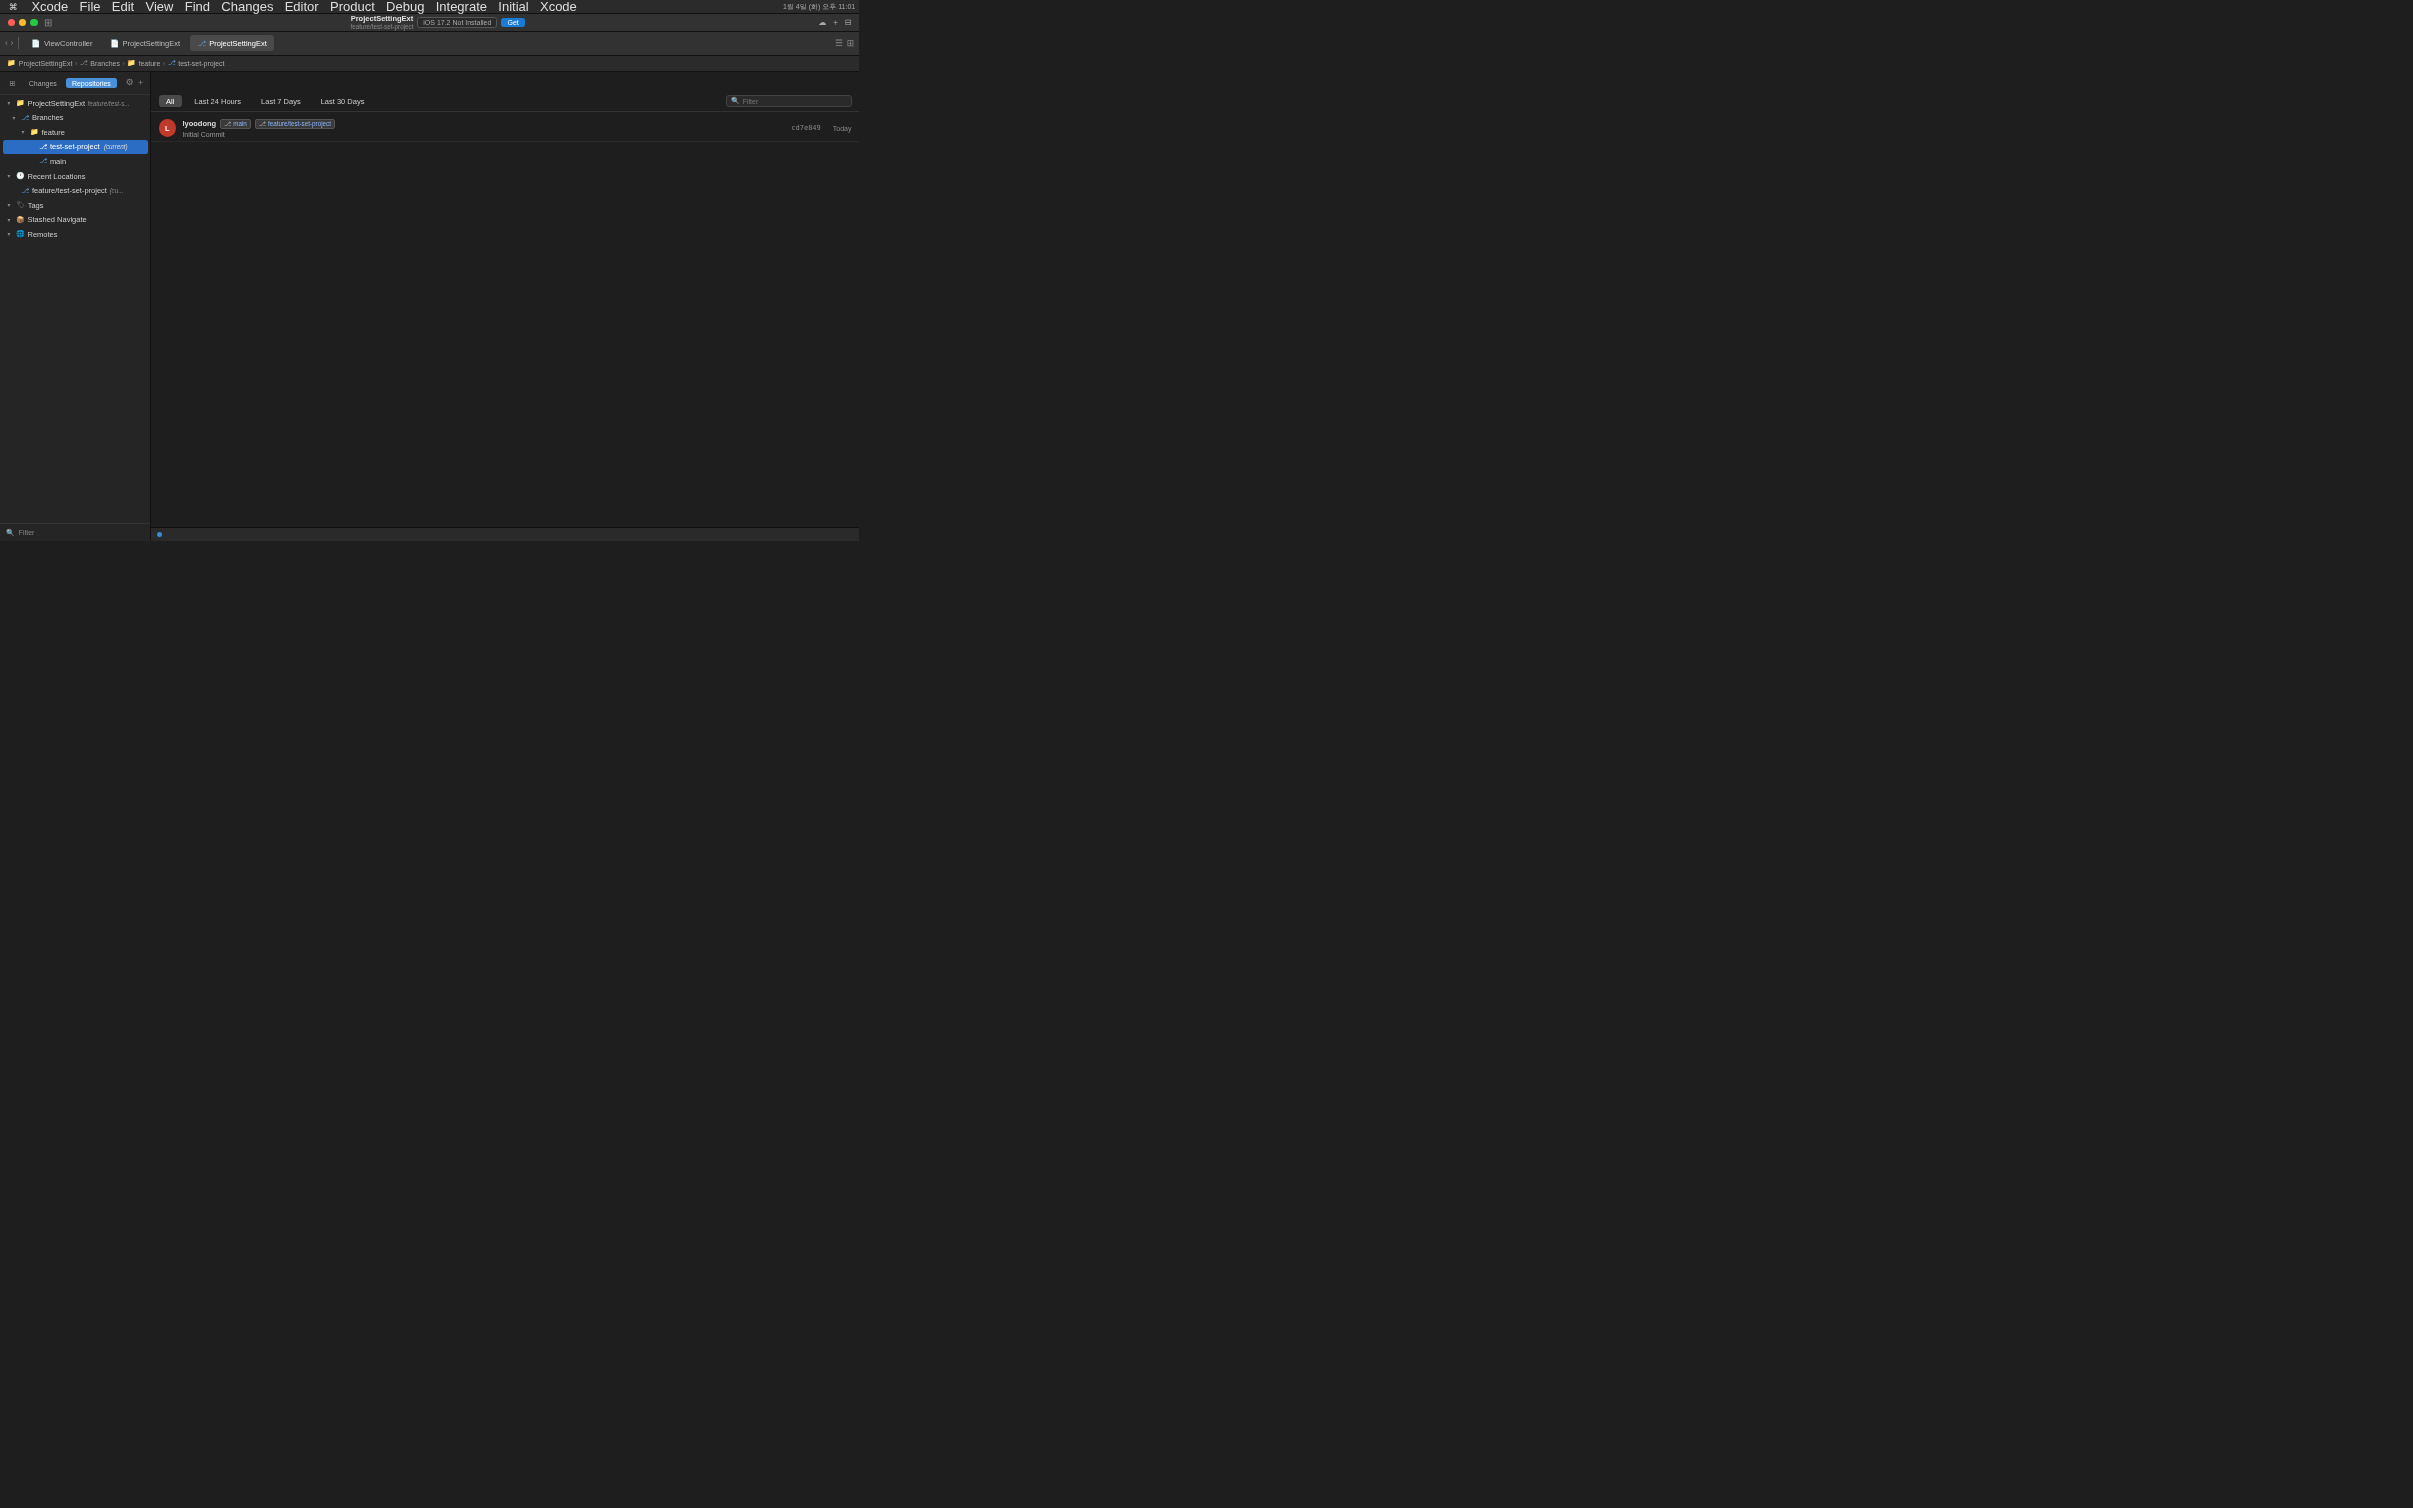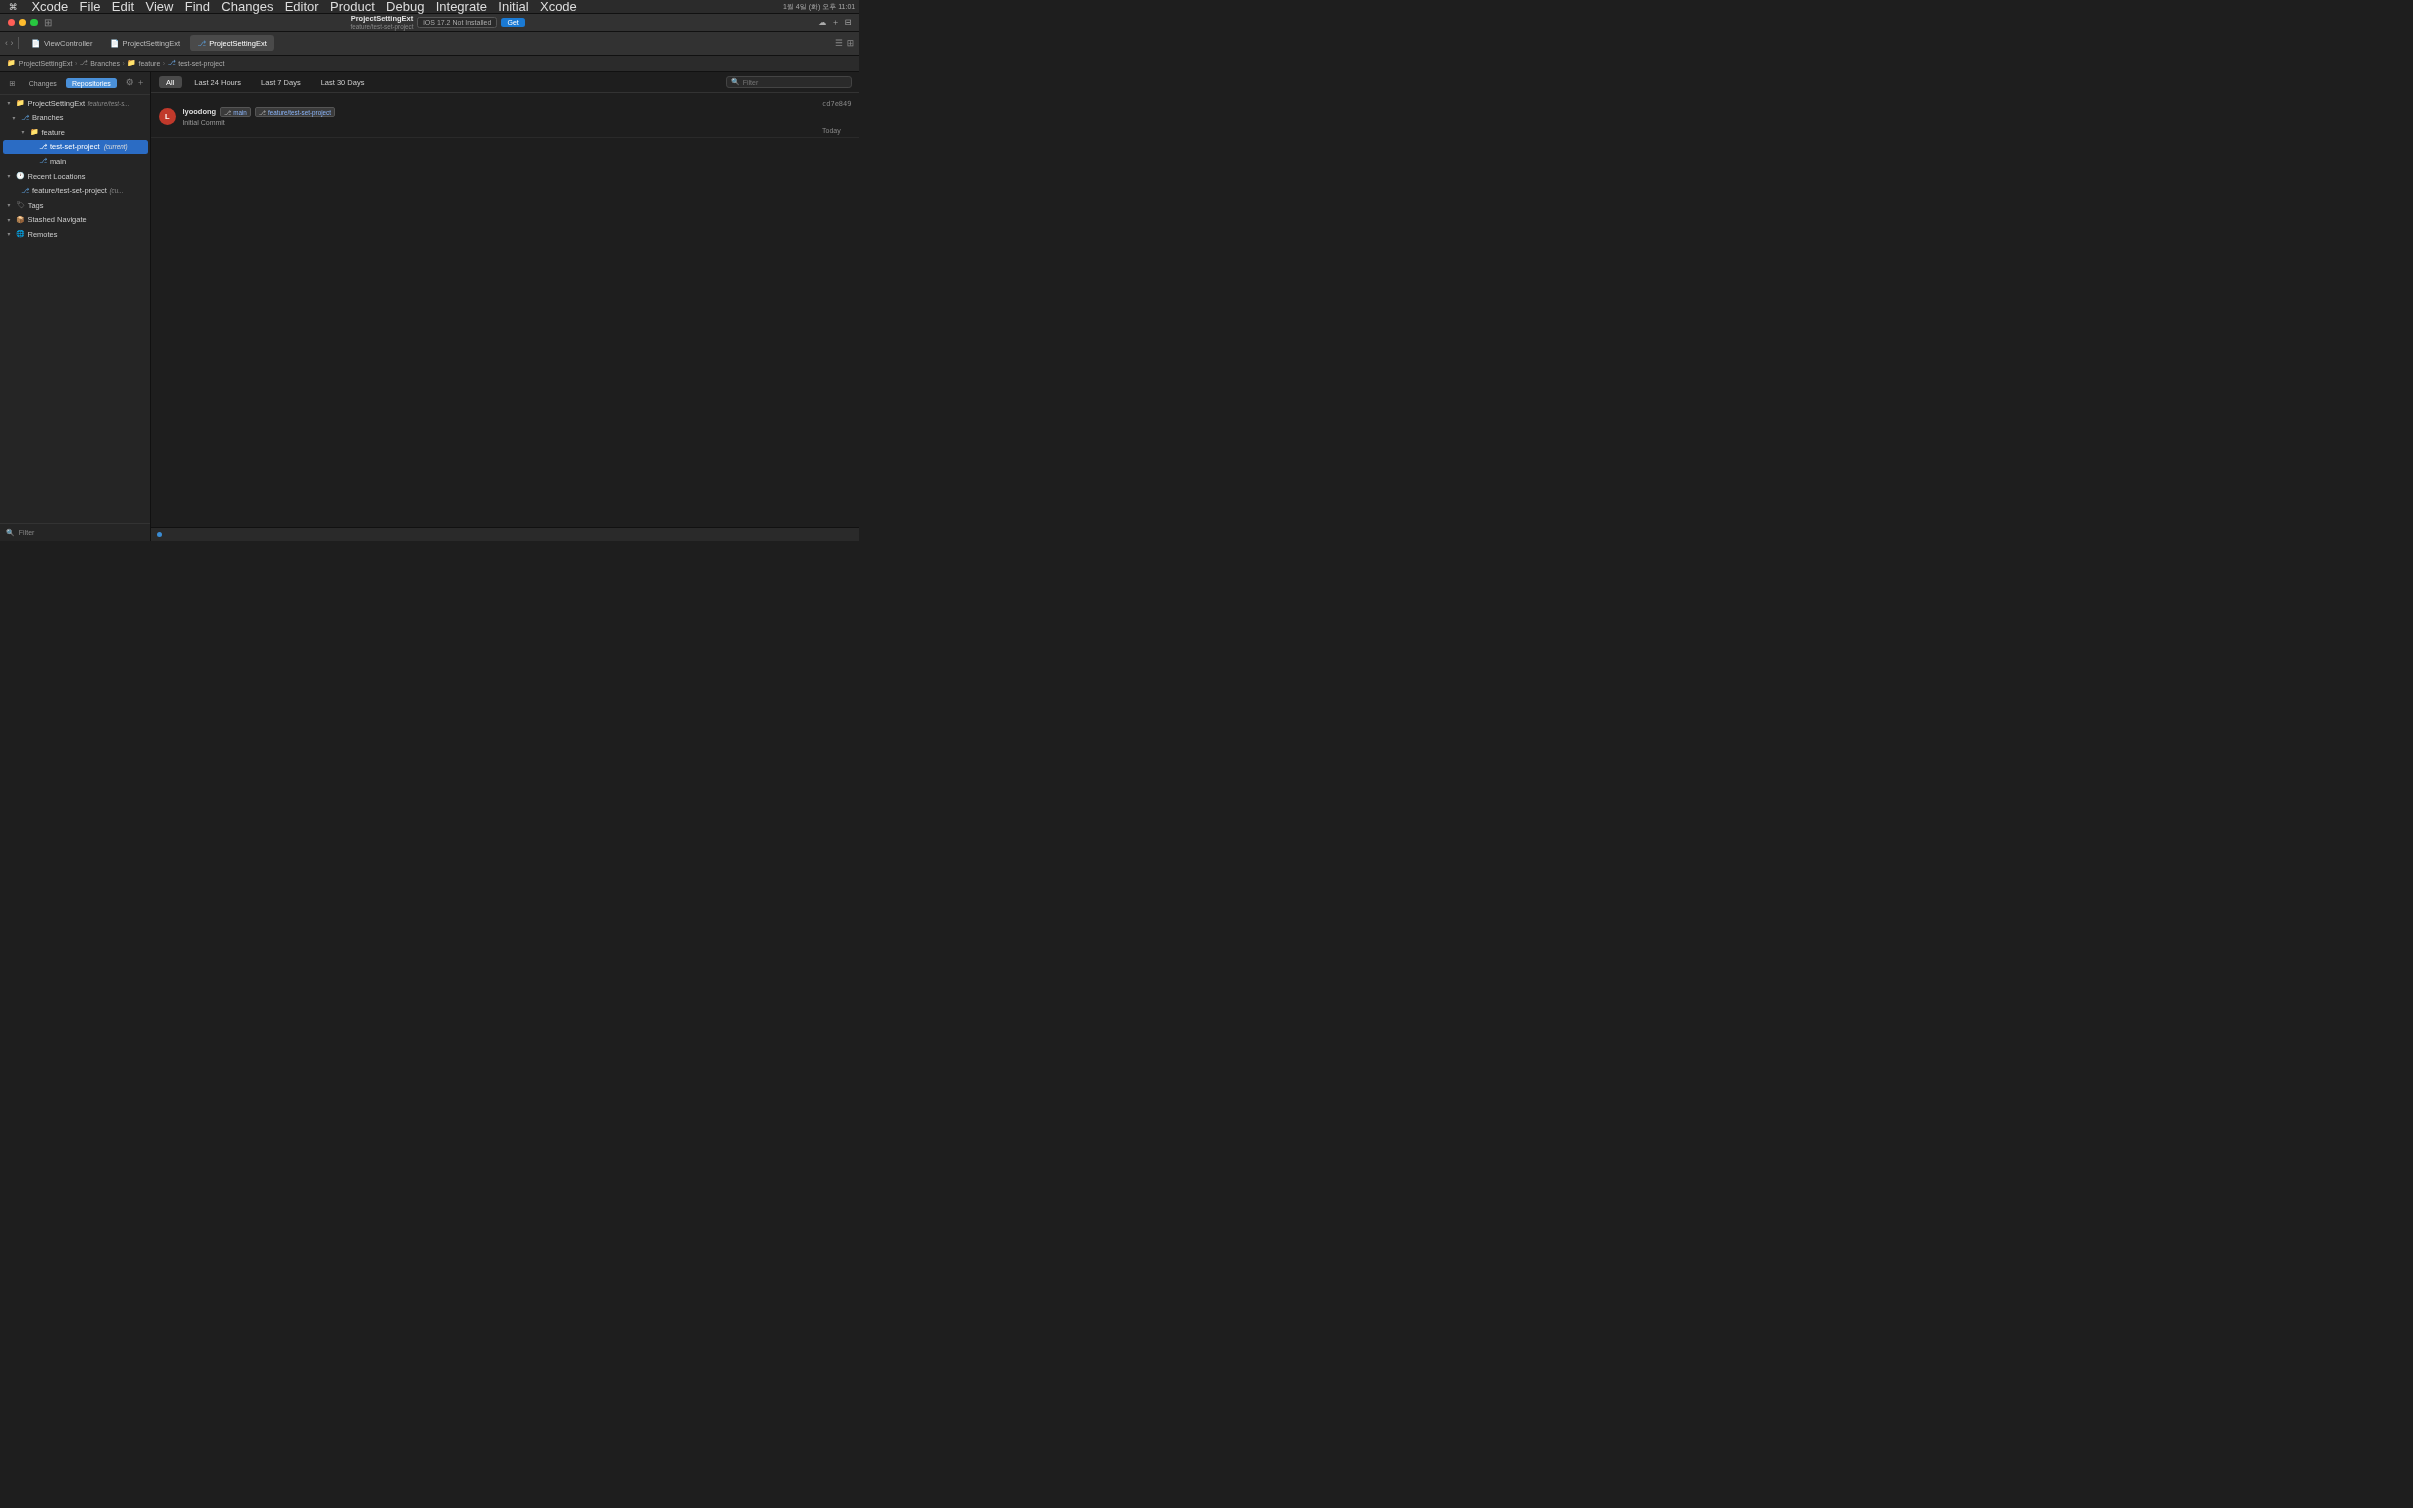--- a/index.html
+++ b/index.html
@@ -231,20 +231,21 @@
     .filter-icon { font-size: 7px; color: #888; }
     .filter-text { font-size: 7px; color: #888; }
 
     
     .content-area {
       flex: 1;
       display: flex;
       flex-direction: column;
       background: #1e1e1e;
       overflow: hidden;
+      margin-top: 19px;
     }
     .filter-bar {
       display: flex;
       align-items: center;
       padding: 3.8px 7.5px;
       gap: 5px;
       border-bottom: 0.6px solid #333;
     }
     .filter-btn {
       padding: 1.9px 7.5px;
@@ -335,23 +336,23 @@
     }
     .commit-tag-branch {
       color: #8ab4f8;
     }
     .commit-message {
       font-size: 7px;
       color: #999;
     }
     .commit-right {
       display: flex;
-      flex-direction: column;
-      align-items: flex-start;
-      gap: 19px;
+      flex-direction: row;
+      align-items: flex-end;
+      gap: 12px;
     }
     .commit-hash {
       font-size: 7px;
       color: #888;
       font-family: monospace;
     }
     .commit-date {
       font-size: 7px;
       color: #888;
     }

